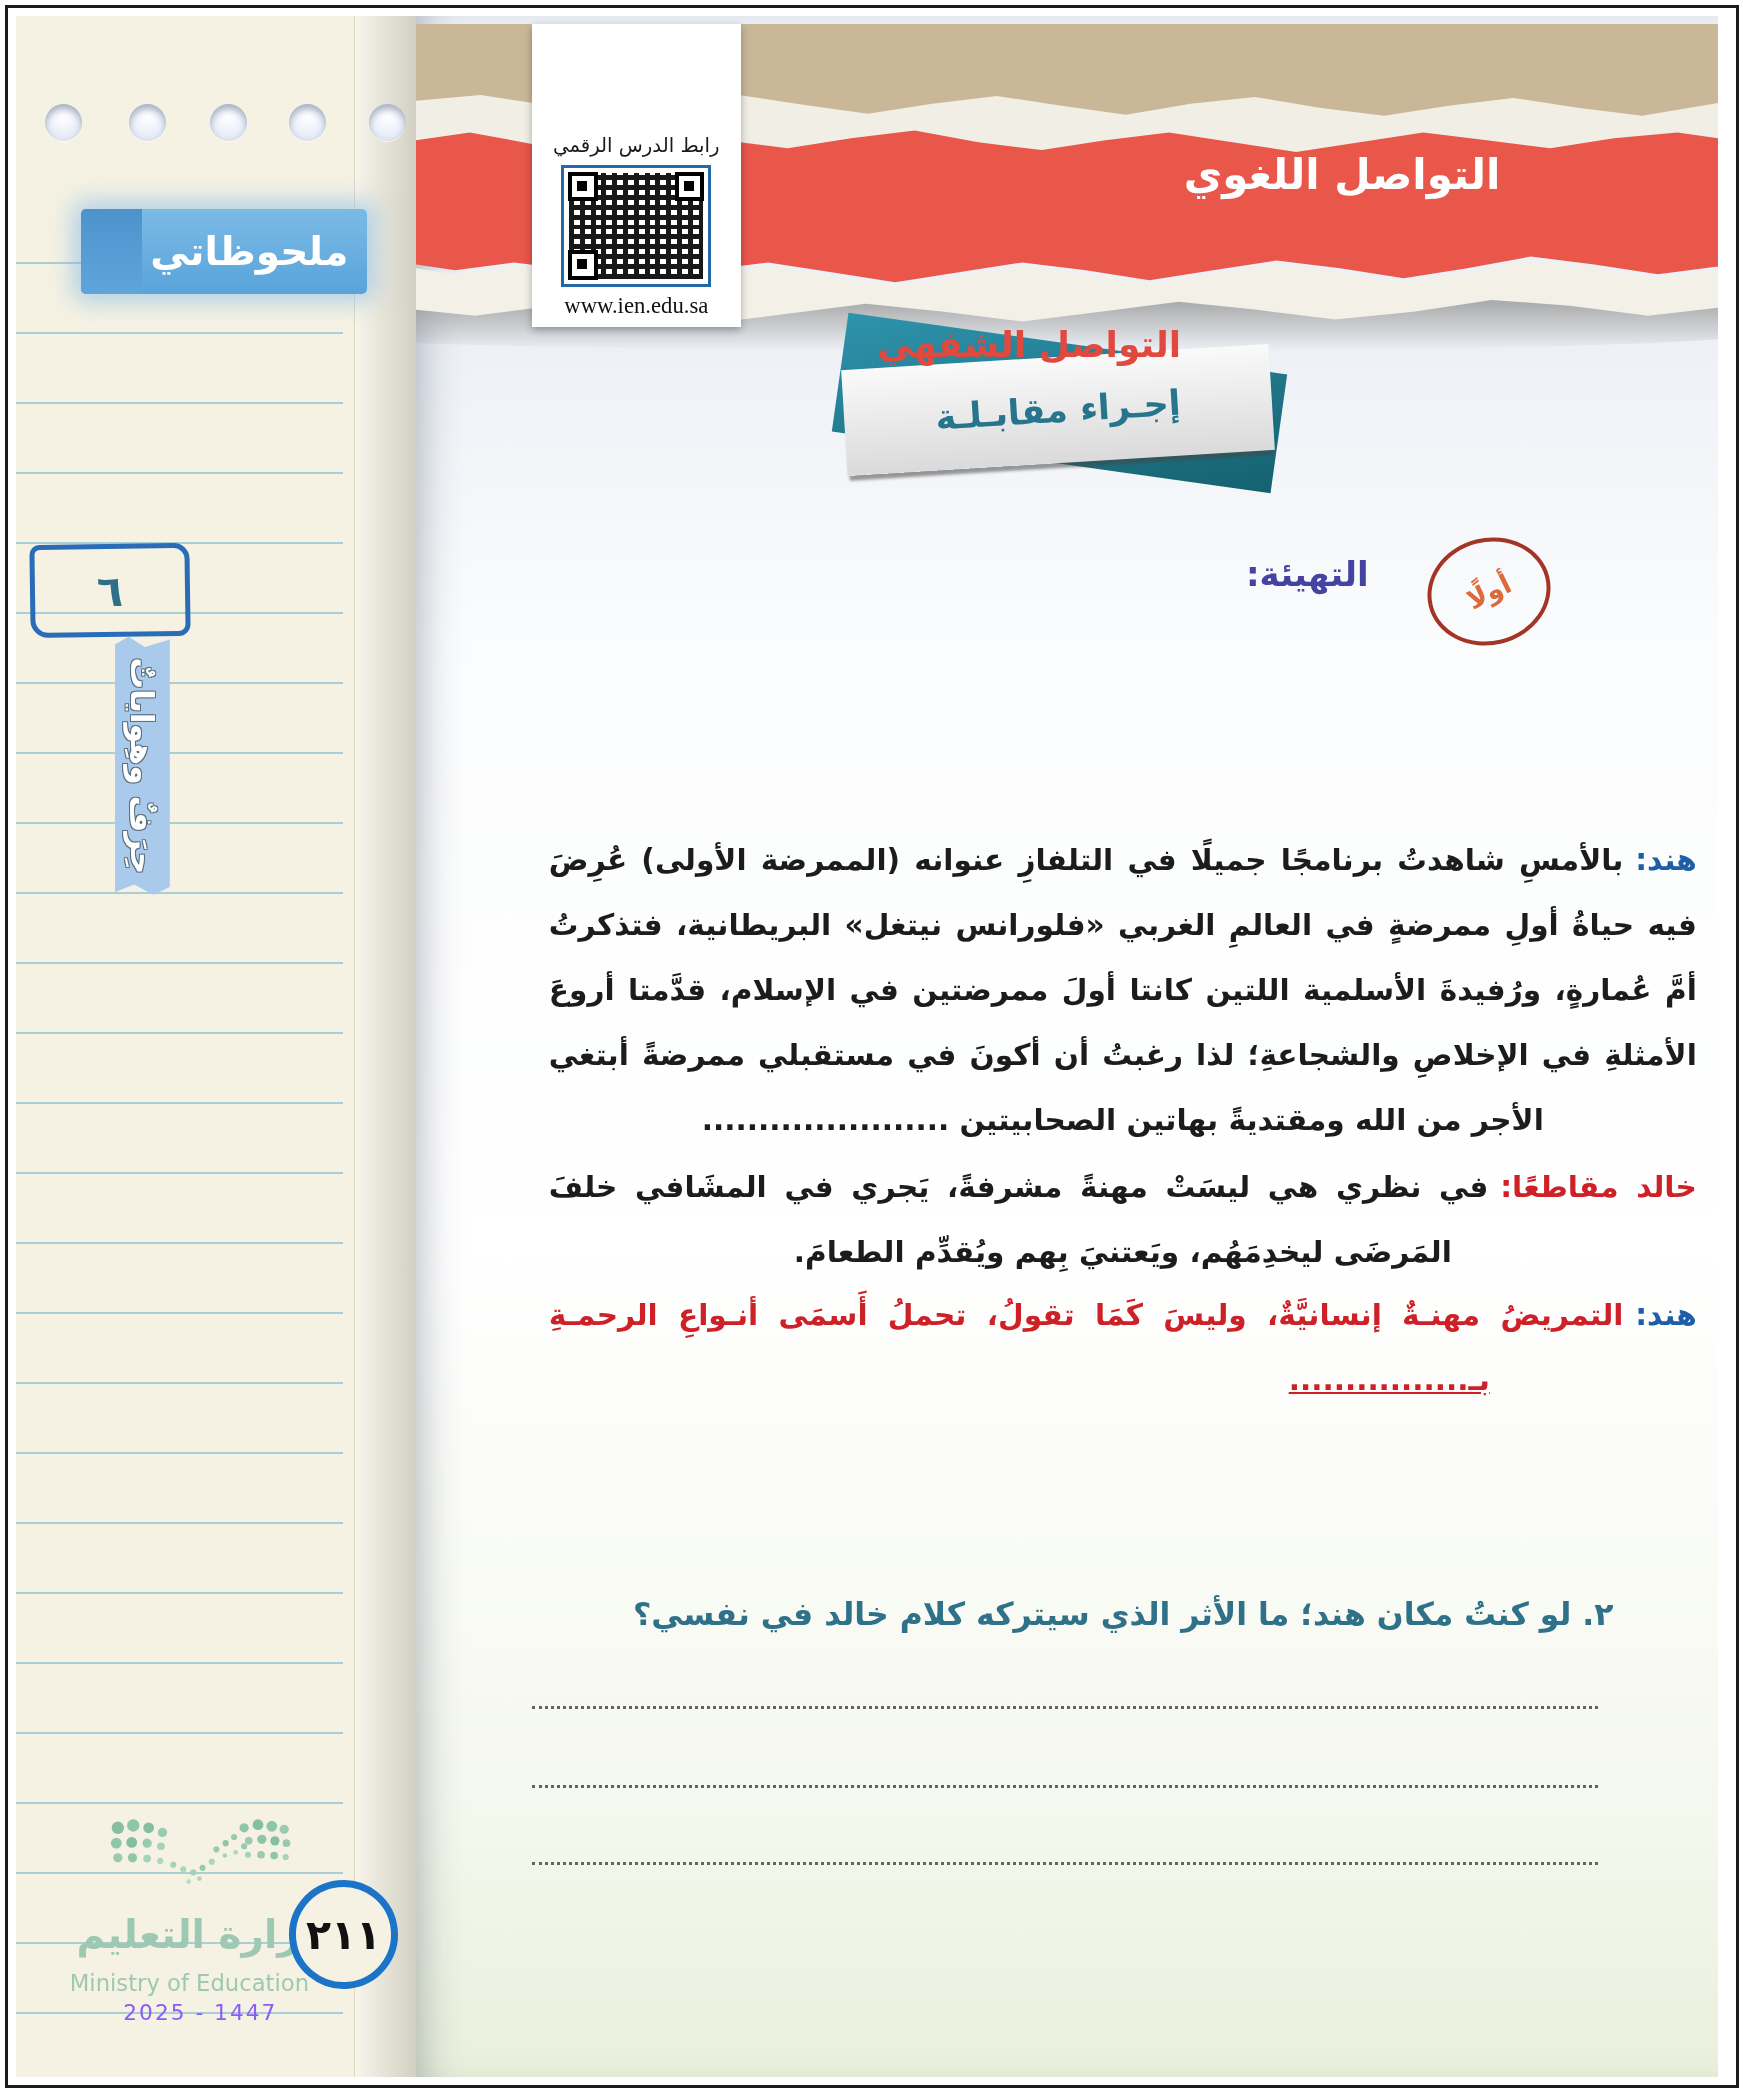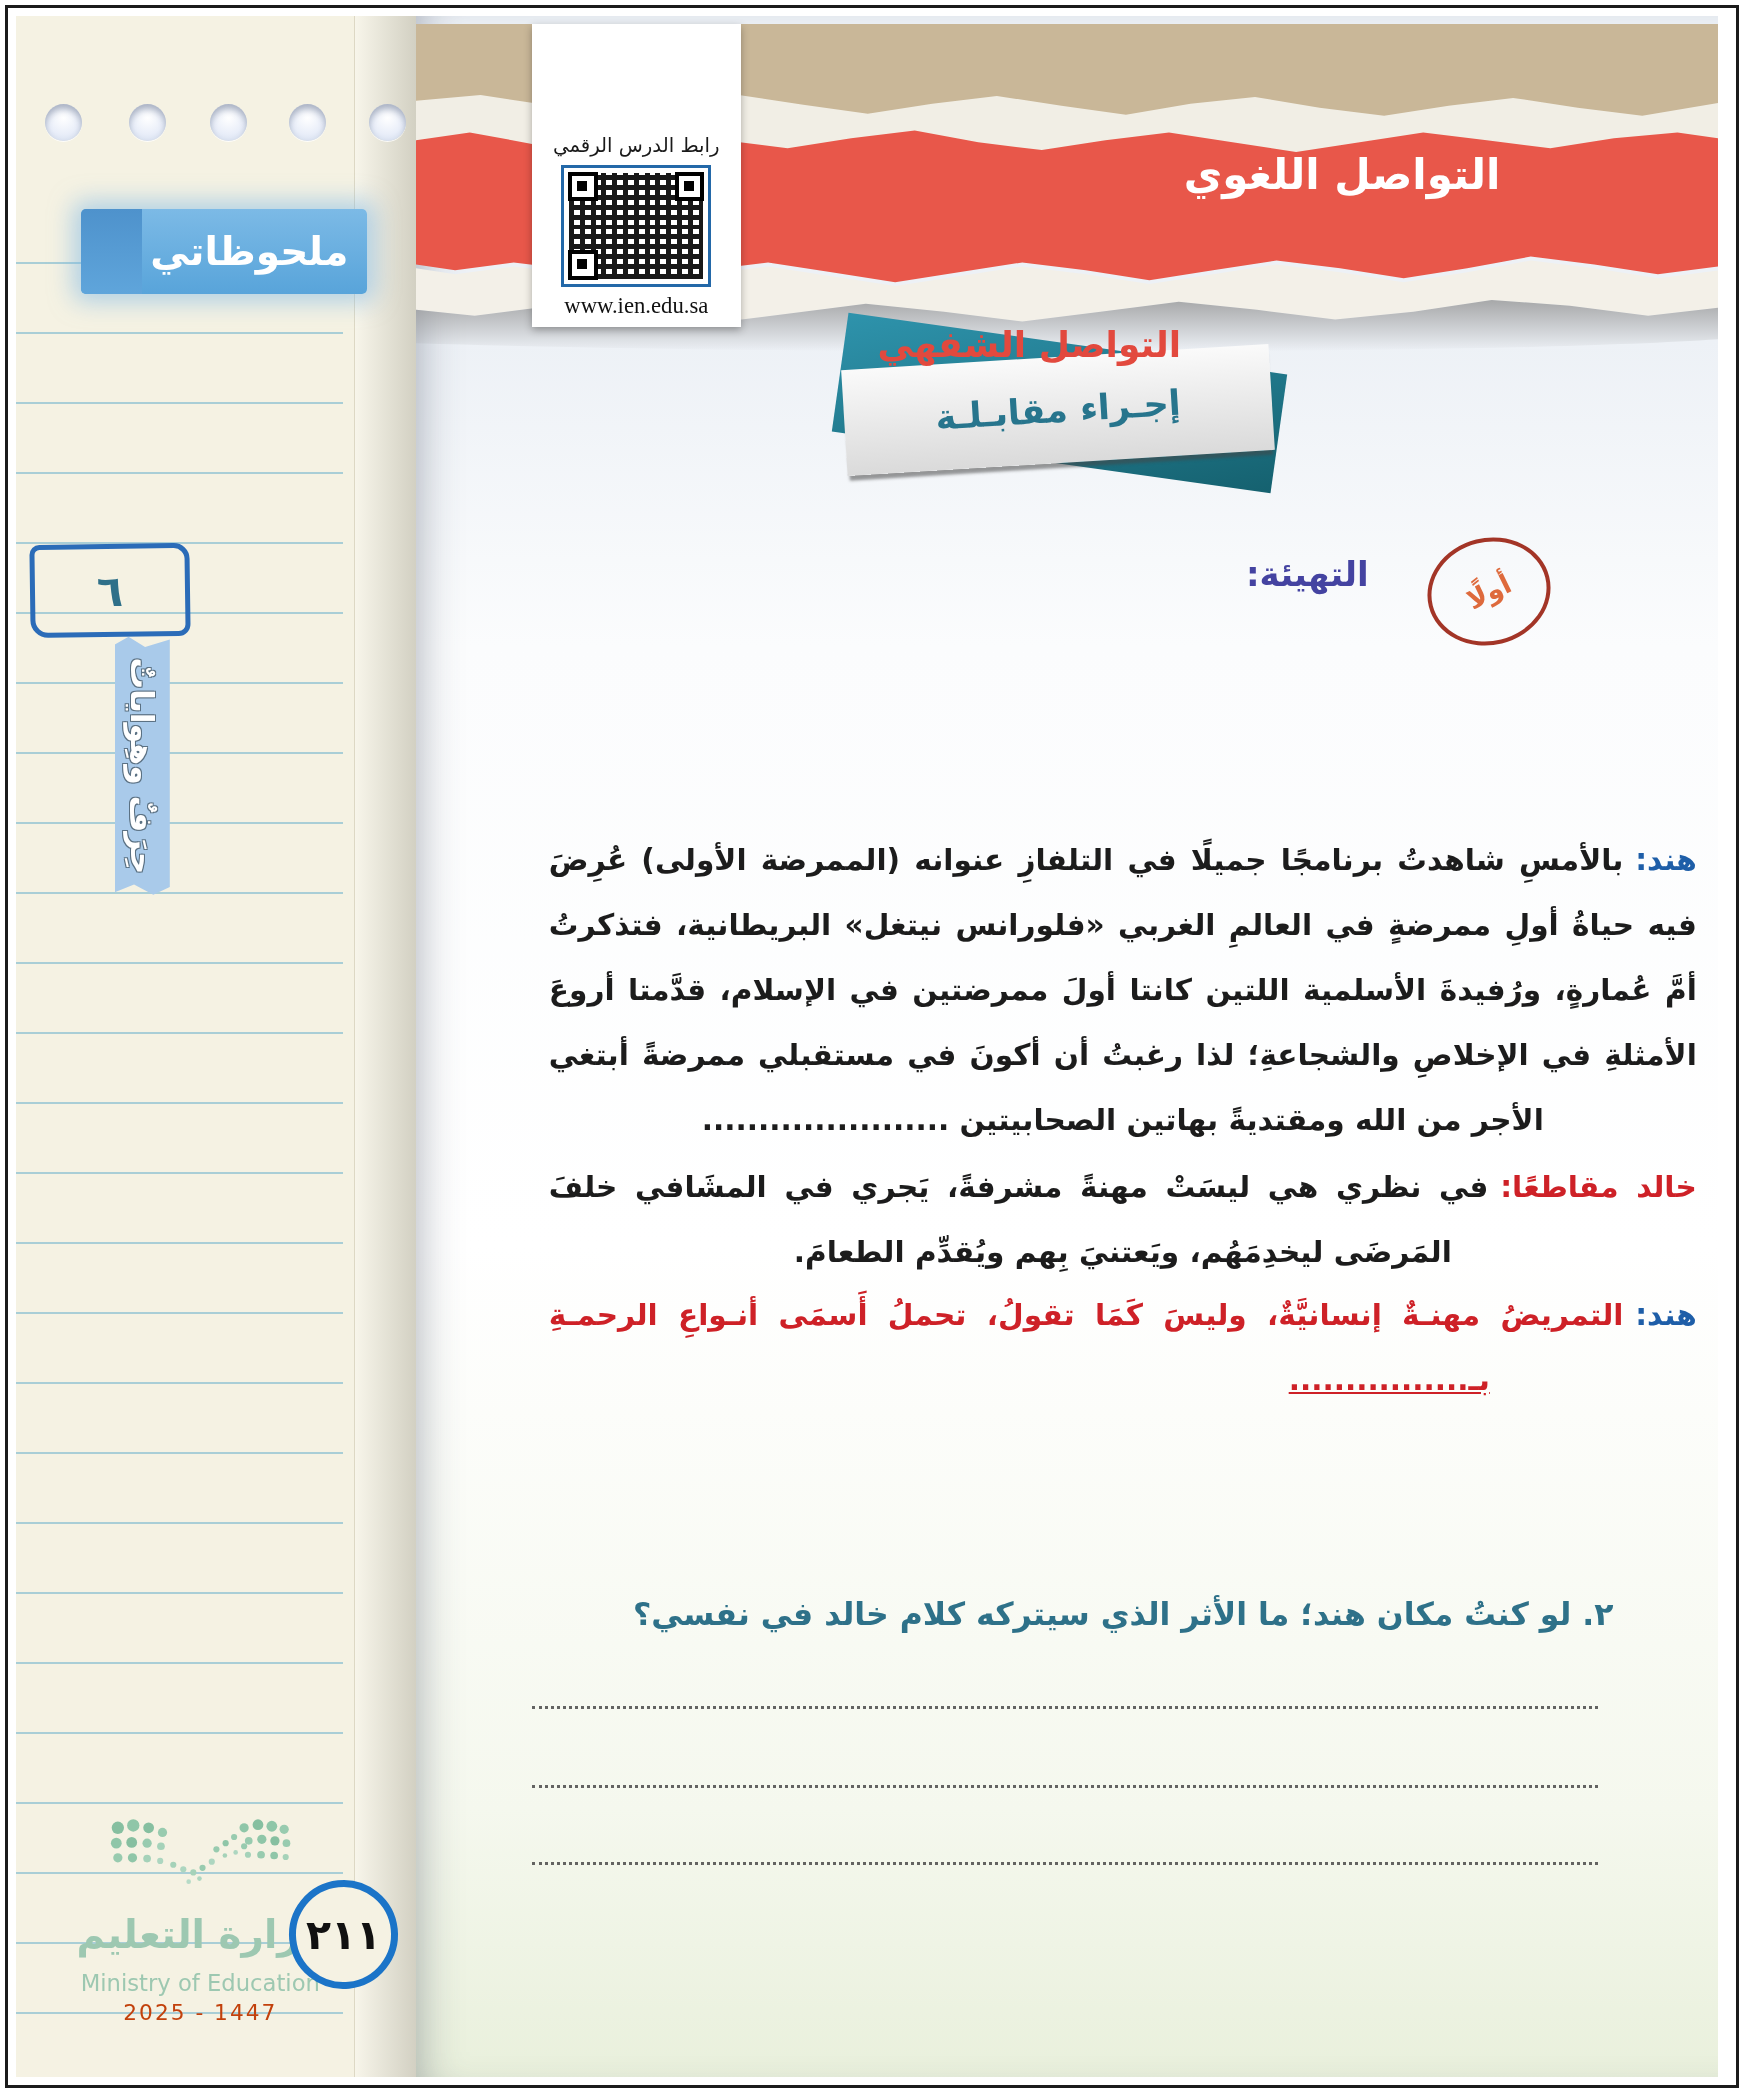--- a/index.html
+++ b/index.html
@@ -31,24 +31,24 @@
   .unit-number{position:absolute;inset:0;display:flex;align-items:center;justify-content:center;
      color:#2F7089;font-size:43px;font-weight:bold;}
   .unit-ribbon{position:absolute;left:99px;top:621px;width:55px;height:258px;background:#A9CAEA;
      clip-path:polygon(0% 3%,25% 0%,55% 4%,100% 1%,100% 97%,70% 100%,35% 96%,0% 99%);}
   .ribbon-text{position:absolute;left:50%;top:50%;transform:translate(-50%,-50%) rotate(90deg);
      white-space:nowrap;color:#fff;font-weight:bold;font-size:31.5px;direction:rtl;
      text-shadow:-1px -1px 0 #5b7183,1px -1px 0 #5b7183,-1px 1px 0 #5b7183,1px 1px 0 #5b7183;}
   .logo-dots{position:absolute;left:79px;top:1801px;}
   .logo-ar{position:absolute;left:59px;top:1896px;width:251px;text-align:center;direction:rtl;
      color:#9DC8B1;font-size:39px;font-weight:bold;letter-spacing:1px;}
-  .logo-en{position:absolute;left:54px;top:1954px;width:261px;text-align:center;
+  .logo-en{position:absolute;left:54px;top:1954px;width:261px;text-align:left;
      color:#9DC8B1;font-size:22.7px;}
   .logo-year{position:absolute;left:54px;top:1984px;width:261px;text-align:center;
-     color:#c2410c;font-size:21.7px;letter-spacing:2px;}
+     color:#8b5cf6;font-size:21.7px;letter-spacing:2px;}
   .page-circle{position:absolute;left:273px;top:1864px;width:95px;height:95px;border-radius:50%;
      border:7.9px solid #1B74C8;background:#F5F2E3;transform:rotate(-6deg);z-index:5;
      display:flex;align-items:center;justify-content:center;}
   .page-number{color:#111;font-size:41px;font-weight:bold;transform:rotate(6deg);}
 
   
   .main{position:absolute;left:400px;top:0;right:9.9px;bottom:0;
      background:linear-gradient(180deg,#EDF1F6 0px,#EDF1F6 325px,#FBFCFD 630px,#FFFFFF 1231px,#F5F8EE 1793px,#E9F0DC 2062px);
      box-shadow:inset 29.6px 0 44px -27.6px rgba(55,65,85,.4);overflow:hidden;}
   .banner-svg{position:absolute;left:0;top:7.9px;width:100%;height:335px;pointer-events:none;}

